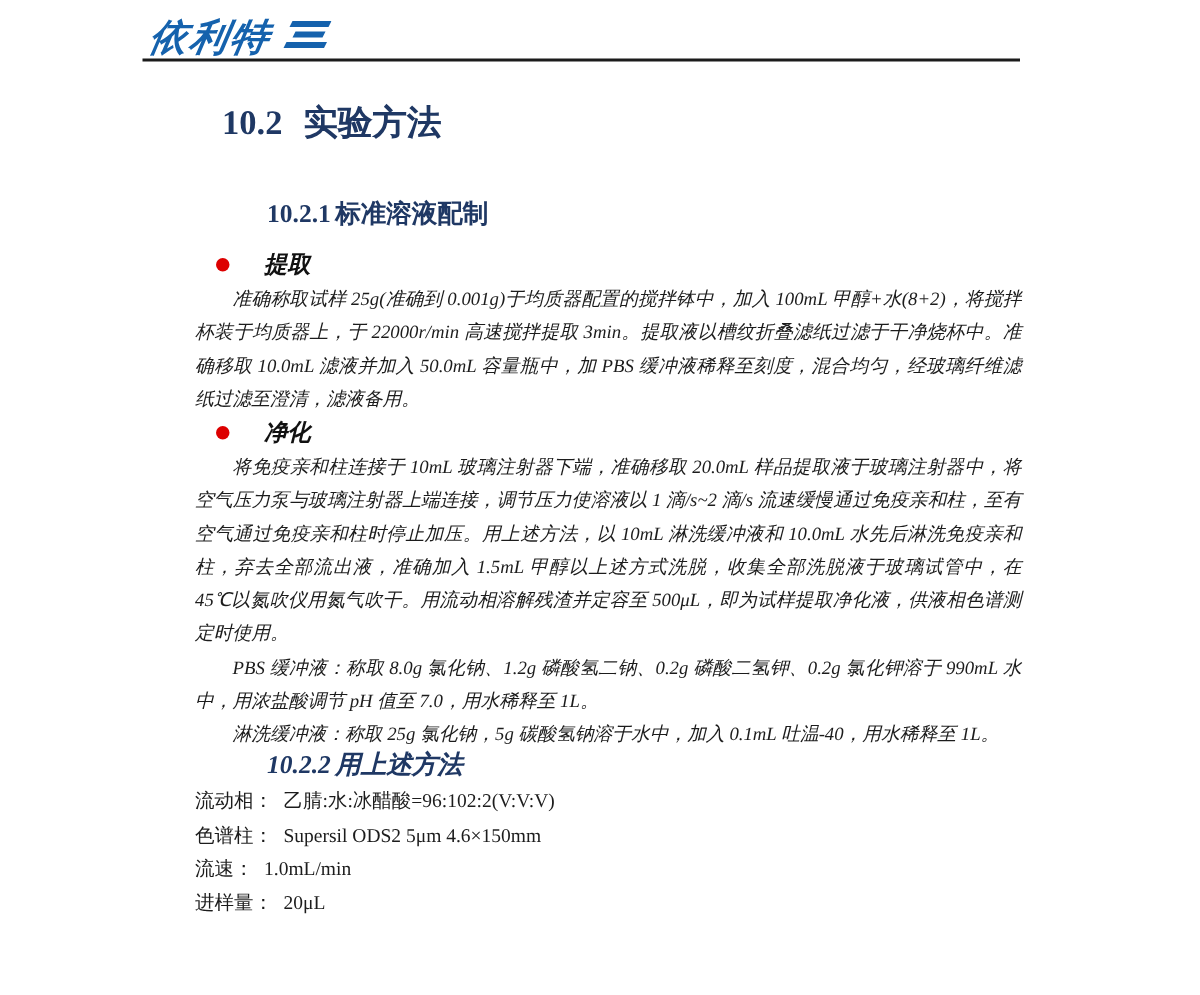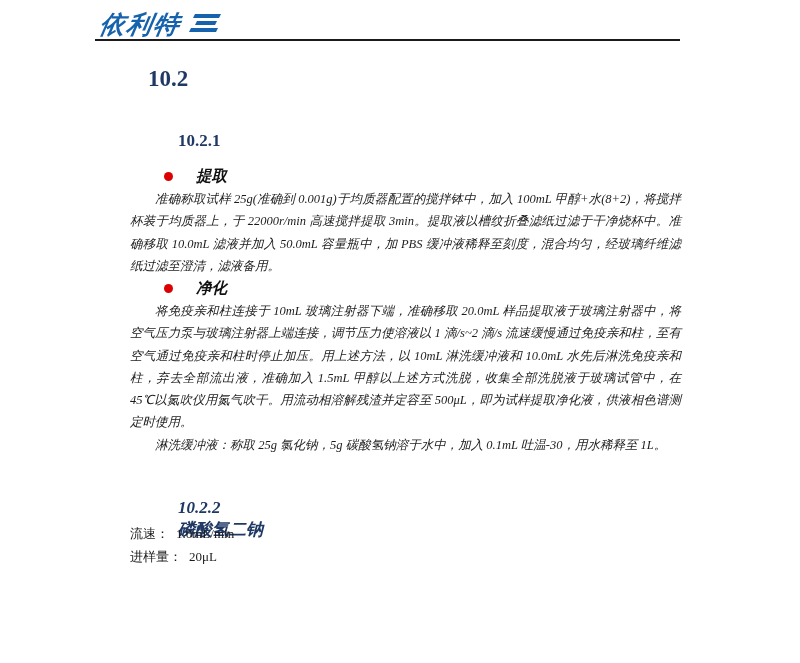--- a/index.html
+++ b/index.html
@@ -37,28 +37,28 @@
 
   
   .h1 {
     position: absolute; left: 148px; top: 66px;
     display: flex; align-items: baseline; column-gap: 14px;
     color: #1f3864; font-weight: bold; font-size: 23px;
   }
   .h2 {
     position: absolute;
     display: flex; align-items: baseline; column-gap: 3px;
-    color: #1f3864; font-weight: bold; font-size: 17px; flex-direction: column;
+    color: #1f3864; font-weight: bold; font-size: 17px;
   }
   .h2-1 { left: 178px; top: 131px; }
   .h2-2 { left: 178px; top: 498px; font-style: italic; }
 
   
   .bullet-row {
-    position: absolute; left: 164px;
+    position: absolute; left: 144px;
     display: flex; align-items: center; column-gap: 23px;
   }
   .bullet-extract { top: 166px; }
   .bullet-purify  { top: 278px; justify-content: space-between; }
   .bullet-dot {
     width: 9px; height: 9px; border-radius: 50%;
     background: #dd0000; flex: 0 0 auto;
   }
   .bullet-label {
     font-weight: bold; font-style: italic;
@@ -97,49 +97,58 @@
           <polygon points="10,8 30,8 28,12 8,12"></polygon>
           <polygon points="4,15 31,15 29,19 2,19"></polygon>
         </g>
       </svg>
     </span>
   </div>
   <div class="rule"></div>
 
   <div class="h1">
     <span>10.2</span>
+    <span>实验方法</span>
   </div>
 
   <div class="h2 h2-1">
     <span>10.2.1</span>
+    <span>标准溶液配制</span>
   </div>
 
   <div class="bullet-row bullet-extract">
     <span class="bullet-dot"></span>
     <span class="bullet-label">提取</span>
   </div>
   <div class="paras paras-extract">
     <p>准确称取试样 25g(准确到 0.001g)于均质器配置的搅拌钵中，加入 100mL 甲醇+水(8+2)，将搅拌杯装于均质器上，于 22000r/min 高速搅拌提取 3min。提取液以槽纹折叠滤纸过滤于干净烧杯中。准确移取 10.0mL 滤液并加入 50.0mL 容量瓶中，加 PBS 缓冲液稀释至刻度，混合均匀，经玻璃纤维滤纸过滤至澄清，滤液备用。</p>
   </div>
 
   <div class="bullet-row bullet-purify">
     <span class="bullet-dot"></span>
     <span class="bullet-label">净化</span>
   </div>
   <div class="paras paras-purify">
     <p>将免疫亲和柱连接于 10mL 玻璃注射器下端，准确移取 20.0mL 样品提取液于玻璃注射器中，将空气压力泵与玻璃注射器上端连接，调节压力使溶液以 1 滴/s~2 滴/s 流速缓慢通过免疫亲和柱，至有空气通过免疫亲和柱时停止加压。用上述方法，以 10mL 淋洗缓冲液和 10.0mL 水先后淋洗免疫亲和柱，弃去全部流出液，准确加入 1.5mL 甲醇以上述方式洗脱，收集全部洗脱液于玻璃试管中，在 45℃以氮吹仪用氮气吹干。用流动相溶解残渣并定容至 500μL，即为试样提取净化液，供液相色谱测定时使用。</p>
-    <p>淋洗缓冲液：称取 25g 氯化钠，5g 碳酸氢钠溶于水中，加入 0.1mL 吐温-30，用水稀释至 1L。</p>
+    <p>PBS 缓冲液：称取 8.0g 氯化钠、1.2g 磷酸氢二钠、0.2g 磷酸二氢钾、0.2g 氯化钾溶于 990mL 水中，用浓盐酸调节 pH 值至 7.0，用水稀释至 1L。</p>
+    <p>淋洗缓冲液：称取 25g 氯化钠，5g 碳酸氢钠溶于水中，加入 0.1mL 吐温-40，用水稀释至 1L。</p>
   </div>
 
   <div class="h2 h2-2">
     <span>10.2.2</span>
-    <span>磷酸氢二钠</span>
+    <span>用上述方法</span>
   </div>
 
   <div class="conditions">
+    <div class="cond-row">
+      <span class="cond-label">流动相：</span><span class="cond-value">乙腈:水:冰醋酸=96:102:2(V:V:V)</span>
+    </div>
+    <div class="cond-row">
+      <span class="cond-label">色谱柱：</span><span class="cond-value">Supersil ODS2 5μm 4.6×150mm</span>
+    </div>
     <div class="cond-row">
       <span class="cond-label">流速：</span><span class="cond-value">1.0mL/min</span>
     </div>
     <div class="cond-row">
       <span class="cond-label">进样量：</span><span class="cond-value">20μL</span>
     </div>
   </div>
 
 </div>
 

